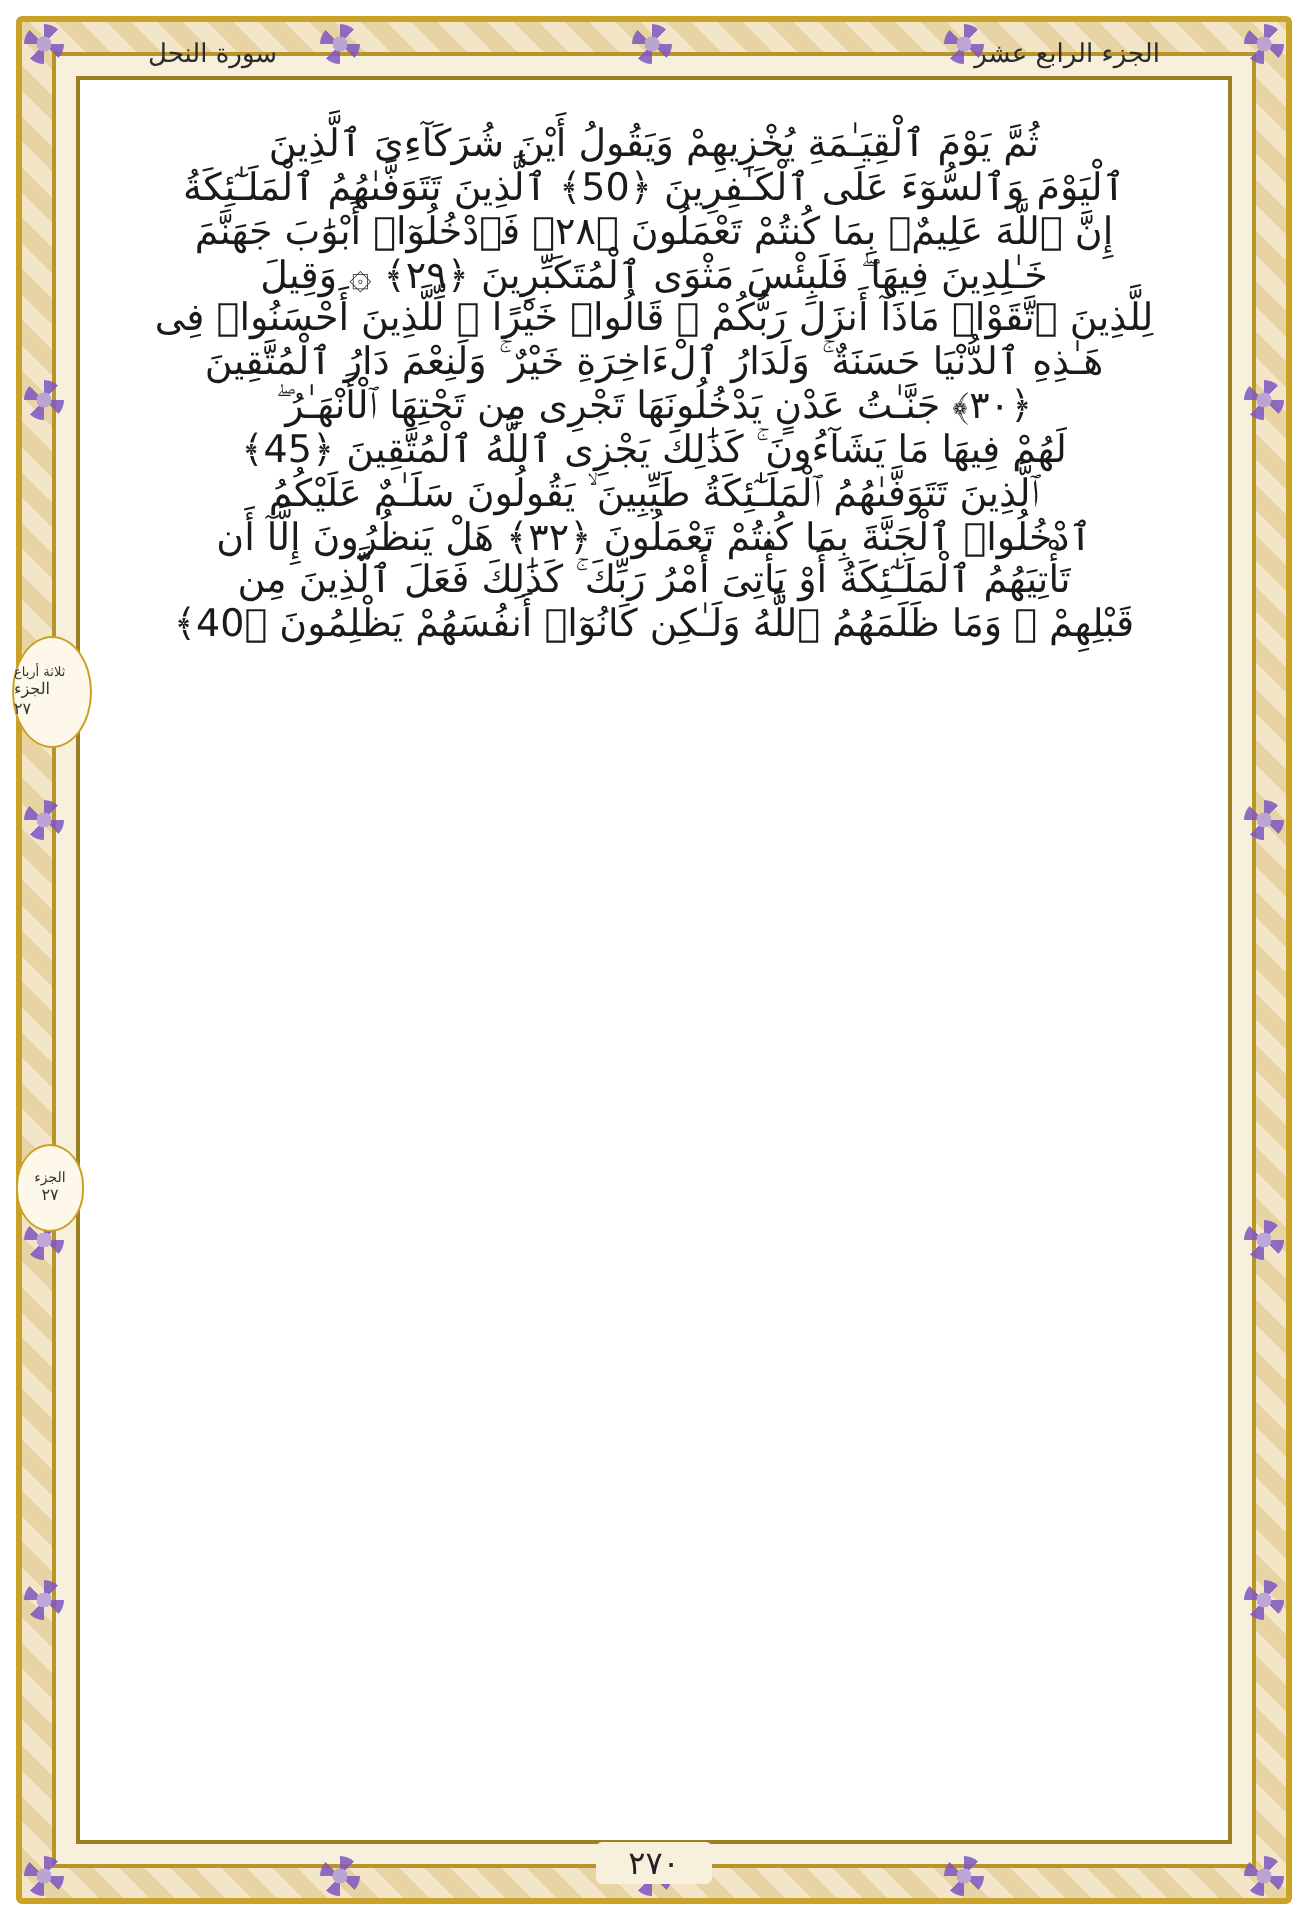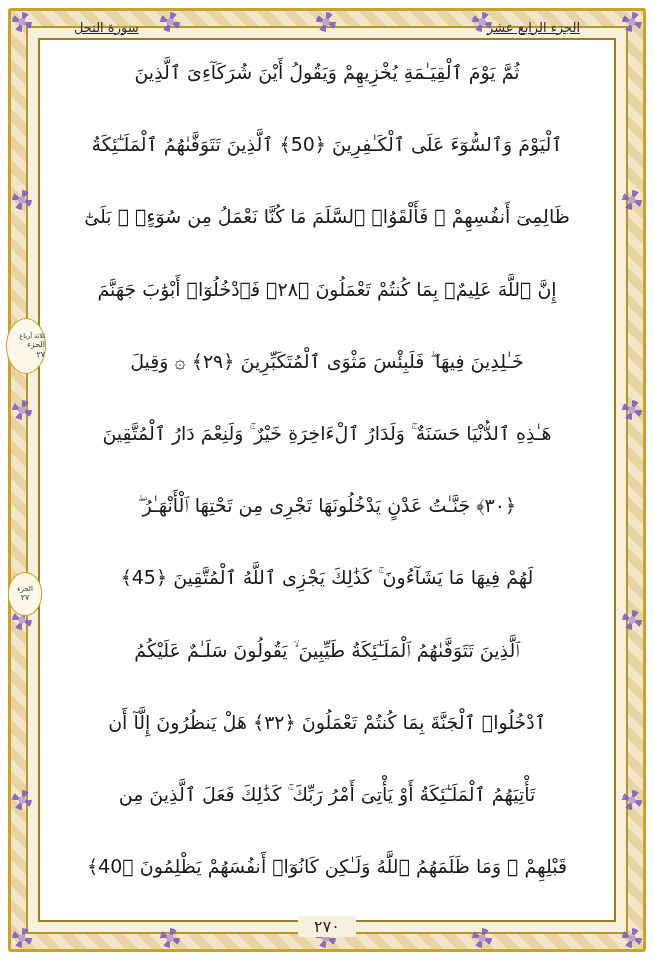--- a/index.html
+++ b/index.html
@@ -72,36 +72,35 @@
     justify-content: space-between;
     padding: 0 34px;
     direction: rtl;
     z-index: 5;
   }
   .header-text {
     font-family: "DejaVu Sans", sans-serif;
     font-size: 13px;
     color: #2b2b2b;
     white-space: nowrap;
-    text-decoration: underline;
   }
 
   
   .juz-marker {
     position: absolute;
     left: 6px;
     top: 318px;
     width: 40px;
     height: 56px;
     border: 1.5px solid #c9a227;
     border-radius: 20px / 28px;
     background: #fdf8ea;
     display: flex;
     flex-direction: column;
-    align-items: flex-end;
+    align-items: flex-start;
     justify-content: center;
     line-height: 1.25;
     z-index: 6;
   }
   .juz-marker .l1 { font-size: 6.5px; color: #333; }
   .juz-marker .l2 { font-size: 8px; color: #333; }
   .juz-marker .l3 { font-size: 8px; color: #333; }
 
   .juz-marker2 {
     position: absolute;
@@ -126,40 +125,39 @@
   .text-body {
     position: absolute;
     left: 52px;
     top: 62px;
     right: 52px;
     bottom: 82px;
     direction: rtl;
     text-align: center;
     display: flex;
     flex-direction: column;
-    justify-content: space-between;
     z-index: 4;
   }
   .ayah-line {
     font-family: "DejaVu Sans", sans-serif;
     font-size: 19px;
     line-height: 1.15;
     color: #1a1a1a;
     white-space: nowrap;
     letter-spacing: -0.2px;
   }
 
   
   .footer-band {
     position: absolute;
     left: 40px; right: 40px;
     bottom: 14px;
     height: 30px;
     display: flex;
-    align-items: flex-start;
+    align-items: center;
     justify-content: center;
     z-index: 5;
   }
   .page-number {
     font-size: 16px;
     color: #222;
     background: #f7f0dc;
     padding: 1px 16px;
     border-radius: 3px;
   }
@@ -204,23 +202,23 @@
     <span class="l3">٢٧</span>
   </div>
   <div class="juz-marker2">
     <span class="l1">الجزء</span>
     <span class="l2">٢٧</span>
   </div>
 
   <div class="text-body">
     <div class="ayah-line">ثُمَّ يَوْمَ ٱلْقِيَـٰمَةِ يُخْزِيهِمْ وَيَقُولُ أَيْنَ شُرَكَآءِىَ ٱلَّذِينَ</div>
     <div class="ayah-line">ٱلْيَوْمَ وَٱلسُّوٓءَ عَلَى ٱلْكَـٰفِرِينَ ﴿50﴾ ٱلَّذِينَ تَتَوَفَّىٰهُمُ ٱلْمَلَـٰٓئِكَةُ</div>
-    <div class="ayah-line">ظَالِمِىٓ أَنفُسِهِمْ ۖ فَأَلْقَوُا۟ ٱلسَّلَمَ مَا كُنَّا نَعْمَلُ مِن سُوٓءٍۭ ۚ بَلَىٰٓ</div>
     <div class="ayah-line">إِنَّ ٱللَّهَ عَلِيمٌۢ بِمَا كُنتُمْ تَعْمَلُونَ ﴿٢٨﴾ فَٱدْخُلُوٓا۟ أَبْوَٰبَ جَهَنَّمَ</div>
     <div class="ayah-line">خَـٰلِدِينَ فِيهَا ۖ فَلَبِئْسَ مَثْوَى ٱلْمُتَكَبِّرِينَ ﴿٢٩﴾ ۞ وَقِيلَ</div>
+    <div class="ayah-line">لِلَّذِينَ ٱتَّقَوْا۟ مَاذَآ أَنزَلَ رَبُّكُمْ ۚ قَالُوا۟ خَيْرًا ۗ لِّلَّذِينَ أَحْسَنُوا۟ فِى</div>
     <div class="ayah-line">هَـٰذِهِ ٱلدُّنْيَا حَسَنَةٌ ۚ وَلَدَارُ ٱلْءَاخِرَةِ خَيْرٌ ۚ وَلَنِعْمَ دَارُ ٱلْمُتَّقِينَ</div>
     <div class="ayah-line">﴿٣٠﴾ جَنَّـٰتُ عَدْنٍ يَدْخُلُونَهَا تَجْرِى مِن تَحْتِهَا ٱلْأَنْهَـٰرُ ۖ</div>
     <div class="ayah-line">لَهُمْ فِيهَا مَا يَشَآءُونَ ۚ كَذَٰلِكَ يَجْزِى ٱللَّهُ ٱلْمُتَّقِينَ ﴿45﴾</div>
     <div class="ayah-line">ٱلَّذِينَ تَتَوَفَّىٰهُمُ ٱلْمَلَـٰٓئِكَةُ طَيِّبِينَ ۙ يَقُولُونَ سَلَـٰمٌ عَلَيْكُمُ</div>
     <div class="ayah-line">ٱدْخُلُوا۟ ٱلْجَنَّةَ بِمَا كُنتُمْ تَعْمَلُونَ ﴿٣٢﴾ هَلْ يَنظُرُونَ إِلَّآ أَن</div>
     <div class="ayah-line">تَأْتِيَهُمُ ٱلْمَلَـٰٓئِكَةُ أَوْ يَأْتِىَ أَمْرُ رَبِّكَ ۚ كَذَٰلِكَ فَعَلَ ٱلَّذِينَ مِن</div>
     <div class="ayah-line">قَبْلِهِمْ ۚ وَمَا ظَلَمَهُمُ ٱللَّهُ وَلَـٰكِن كَانُوٓا۟ أَنفُسَهُمْ يَظْلِمُونَ ﴿40﴾</div>
   </div>
 
   <div class="footer-band">

